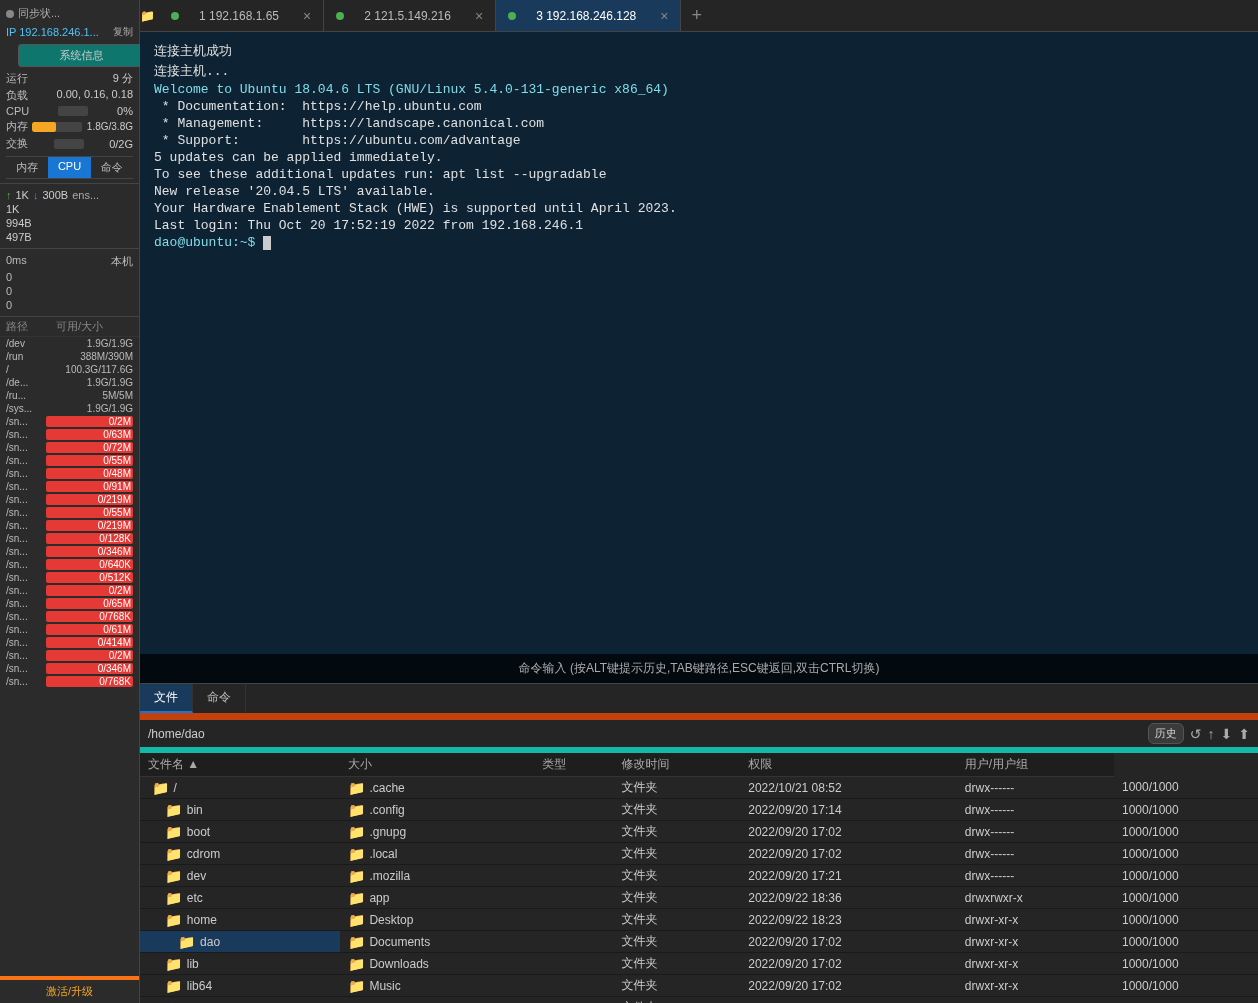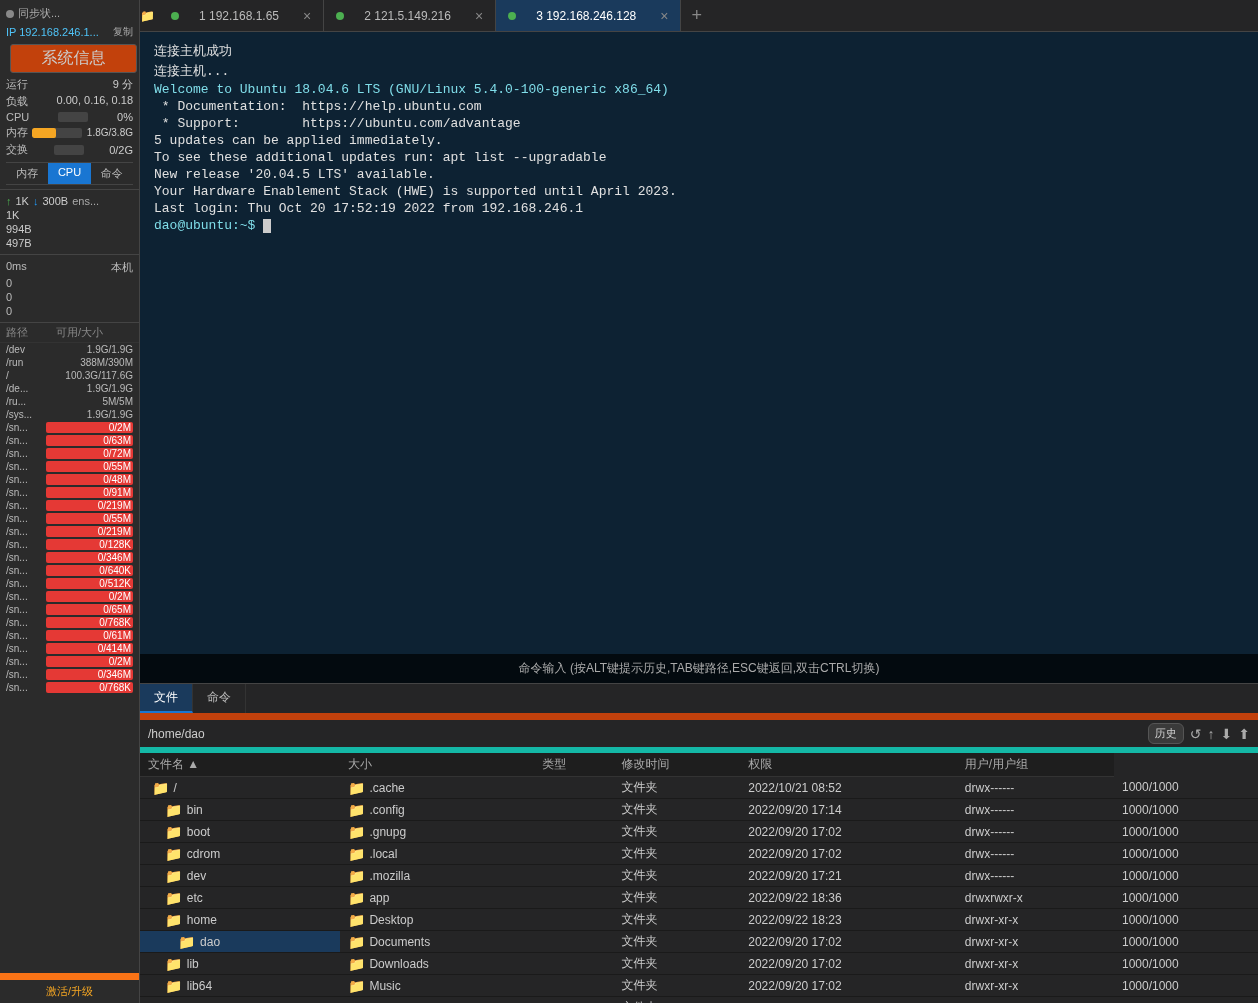--- a/index.html
+++ b/index.html
@@ -6,21 +6,21 @@
     body { font-family: 'SimSun', 'Microsoft YaHei', sans-serif; font-size: 12px; background: #2b2b2b; color: #ccc; width: 1258px; height: 1003px; overflow: hidden; display: flex; }
 
     
     .sidebar { width: 140px; background: #2b2b2b; flex-shrink: 0; display: flex; flex-direction: column; border-right: 1px solid #444; }
     .sidebar-top { padding: 4px 6px; border-bottom: 1px solid #444; }
     .sync-status { display: flex; align-items: center; gap: 4px; color: #aaa; font-size: 11px; padding: 2px 0; }
     .sync-dot { width: 8px; height: 8px; border-radius: 50%; background: #888; }
     .ip-row { display: flex; align-items: center; justify-content: space-between; padding: 2px 0; }
     .ip-text { color: #4fc3f7; font-size: 11px; }
     .copy-btn { color: #aaa; font-size: 10px; cursor: pointer; }
-    .sys-info-btn { background: #c2410c; color: #ccc; border: 1px solid #555; border-radius: 3px; padding: 3px 0; text-align: center; width: 100%; cursor: pointer; margin: 3px 4px; font-size: 16px; }
+    .sys-info-btn { background: #0f766e; color: #ccc; border: 1px solid #555; border-radius: 3px; padding: 3px 0; text-align: center; width: 100%; cursor: pointer; margin: 3px 12px; font-size: 11px; }
     .stat-row { display: flex; justify-content: space-between; padding: 1px 0; font-size: 11px; color: #bbb; }
     .stat-label { color: #bbb; }
     .stat-value { color: #ccc; }
     .memory-bar { height: 10px; background: #f5a623; border-radius: 2px; }
     .memory-bar-bg { width: 50px; height: 10px; background: #444; border-radius: 2px; overflow: hidden; }
     .cpu-bar-bg { width: 30px; height: 10px; background: #444; border-radius: 2px; overflow: hidden; }
     .cpu-bar { height: 10px; background: #4caf50; border-radius: 2px; }
     .tab-buttons { display: flex; border-top: 1px solid #444; border-bottom: 1px solid #444; margin-top: 4px; }
     .tab-btn { flex: 1; text-align: center; padding: 3px 2px; font-size: 11px; cursor: pointer; color: #bbb; }
     .tab-btn.active { background: #1976d2; color: white; }
@@ -32,21 +32,21 @@
     .latency-section { padding: 4px 6px; border-bottom: 1px solid #444; }
     .latency-row { display: flex; justify-content: space-between; font-size: 11px; color: #bbb; padding: 1px 0; }
     .disk-section { flex: 1; overflow-y: auto; }
     .disk-header { display: flex; padding: 2px 6px; font-size: 11px; color: #888; border-bottom: 1px solid #333; }
     .disk-col1 { width: 50px; }
     .disk-col2 { flex: 1; }
     .disk-item { display: flex; padding: 1px 6px; font-size: 10px; color: #bbb; }
     .disk-path { width: 40px; overflow: hidden; text-overflow: ellipsis; white-space: nowrap; }
     .disk-avail { flex: 1; text-align: right; font-size: 10px; }
     .disk-avail.highlight { color: #fff; background: #e53935; padding: 0 2px; border-radius: 2px; }
-    .sidebar-bottom { padding: 4px 15px; border-top: 7px solid #f97316; margin-top: 23px; }
+    .sidebar-bottom { padding: 4px 15px; border-top: 4px solid #f97316; margin-top: 23px; }
     .activate-btn { color: #f5a623; font-size: 11px; cursor: pointer; text-align: center; }
 
     
     .main { flex: 1; display: flex; flex-direction: column; }
 
     
     .tab-bar { background: #252526; display: flex; align-items: center; height: 32px; border-bottom: 1px solid #444; }
     .tab-item { display: flex; align-items: center; gap: 20px; padding: 8px 12px; height: 100%; font-size: 12px; cursor: pointer; border-right: 1px solid #444; color: #bbb; position: relative; }
     .tab-item.active { background: #1a3a5c; color: white; }
     .tab-dot { width: 8px; height: 8px; border-radius: 50%; }
@@ -305,23 +305,24 @@
       <span>3 192.168.246.128</span>
       <span class="tab-close">×</span>
     </div>
     <span class="tab-add">+</span>
   </div>
 
   <div class="terminal" style="height:340px; flex-shrink:0;">
     <div id="terminal-lines">
         <div class="terminal-line" style="color: rgb(224, 224, 224);">连接主机成功</div>
         <div class="terminal-line" style="color: rgb(224, 224, 224);">连接主机...</div>
-        <div class="terminal-line" style="color: rgb(128, 222, 234);">Welcome to Ubuntu 18.04.6 LTS (GNU/Linux 5.4.0-100-generic x86_64)</div>
+        <div class="terminal-line" style="color: rgb(128, 222, 234);">Welcome to Ubuntu 18.04.6 LTS (GNU/Linux 5.4.0-131-generic x86_64)</div>
         <div class="terminal-line" style="color: rgb(224, 224, 224);"></div>
         <div class="terminal-line" style="color: rgb(224, 224, 224);"> * Documentation:  https://help.ubuntu.com</div>
+        <div class="terminal-line" style="color: rgb(224, 224, 224);"> * Management:     https://landscape.canonical.com</div>
         <div class="terminal-line" style="color: rgb(224, 224, 224);"> * Support:        https://ubuntu.com/advantage</div>
         <div class="terminal-line" style="color: rgb(224, 224, 224);"></div>
         <div class="terminal-line" style="color: rgb(224, 224, 224);">5 updates can be applied immediately.</div>
         <div class="terminal-line" style="color: rgb(224, 224, 224);">To see these additional updates run: apt list --upgradable</div>
         <div class="terminal-line" style="color: rgb(224, 224, 224);"></div>
         <div class="terminal-line" style="color: rgb(224, 224, 224);">New release '20.04.5 LTS' available.</div>
         <div class="terminal-line" style="color: rgb(224, 224, 224);"></div>
         <div class="terminal-line" style="color: rgb(224, 224, 224);">Your Hardware Enablement Stack (HWE) is supported until April 2023.</div>
         <div class="terminal-line" style="color: rgb(224, 224, 224);">Last login: Thu Oct 20 17:52:19 2022 from 192.168.246.1</div>
         <div class="terminal-line"><span style="color:#80deea">dao@ubuntu:~$</span> <span class="cursor"></span></div>

